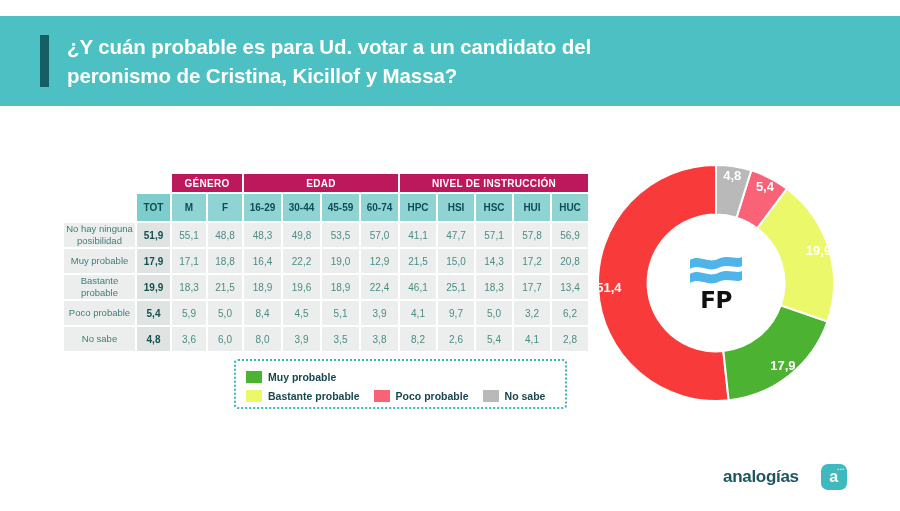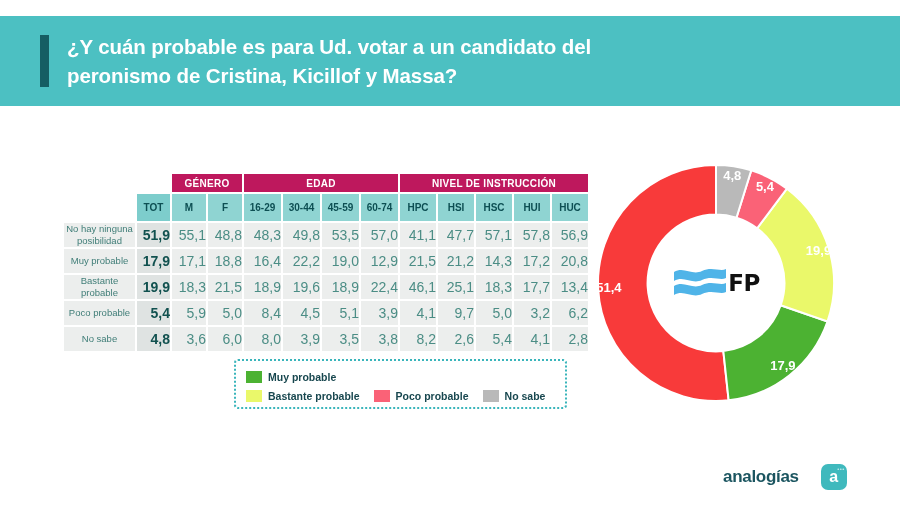--- a/index.html
+++ b/index.html
@@ -91,22 +91,22 @@
     font-size: 9.5px;
     text-align: center;
     padding: 5px 6px;
     line-height: 1.25;
     width: 71px;
     vertical-align: middle;
   }
   .cell {
     background: #eceeed;
     color: #4b8d85;
-    font-size: 14px;
-    text-align: right;
+    font-size: 10px;
+    text-align: center;
     vertical-align: middle;
     height: 24px;
   }
   .cell.tot {
     background: #dfe3e2;
     color: #11514f;
     font-weight: bold;
   }
   .w-tot  { width: 33px; }
   .w-gen  { width: 34px; }
@@ -164,21 +164,21 @@
   }
   .donut-hole-logo {
     position: absolute;
     left: 70px;
     top: 70px;
     width: 100px;
     height: 100px;
     border-radius: 50%;
     background: #ffffff;
     display: flex;
-    flex-direction: row;
+    flex-direction: column;
     align-items: center;
     justify-content: center;
   }
   .fp-flag {
     width: 56px;
     height: 34px;
     margin-bottom: 1px;
   }
   .fp-text {
     font-family: "DejaVu Sans", sans-serif;
@@ -290,21 +290,21 @@
       <tr>
         <td class="row-label">Muy probable</td>
         <td class="cell tot">17,9</td>
         <td class="cell">17,1</td>
         <td class="cell">18,8</td>
         <td class="cell">16,4</td>
         <td class="cell">22,2</td>
         <td class="cell">19,0</td>
         <td class="cell">12,9</td>
         <td class="cell">21,5</td>
-        <td class="cell">21,2</td>
+        <td class="cell">15,0</td>
         <td class="cell">14,3</td>
         <td class="cell">17,2</td>
         <td class="cell">20,8</td>
       </tr>
       <tr>
         <td class="row-label">Bastante probable</td>
         <td class="cell tot">19,9</td>
         <td class="cell">18,3</td>
         <td class="cell">21,5</td>
         <td class="cell">18,9</td>

